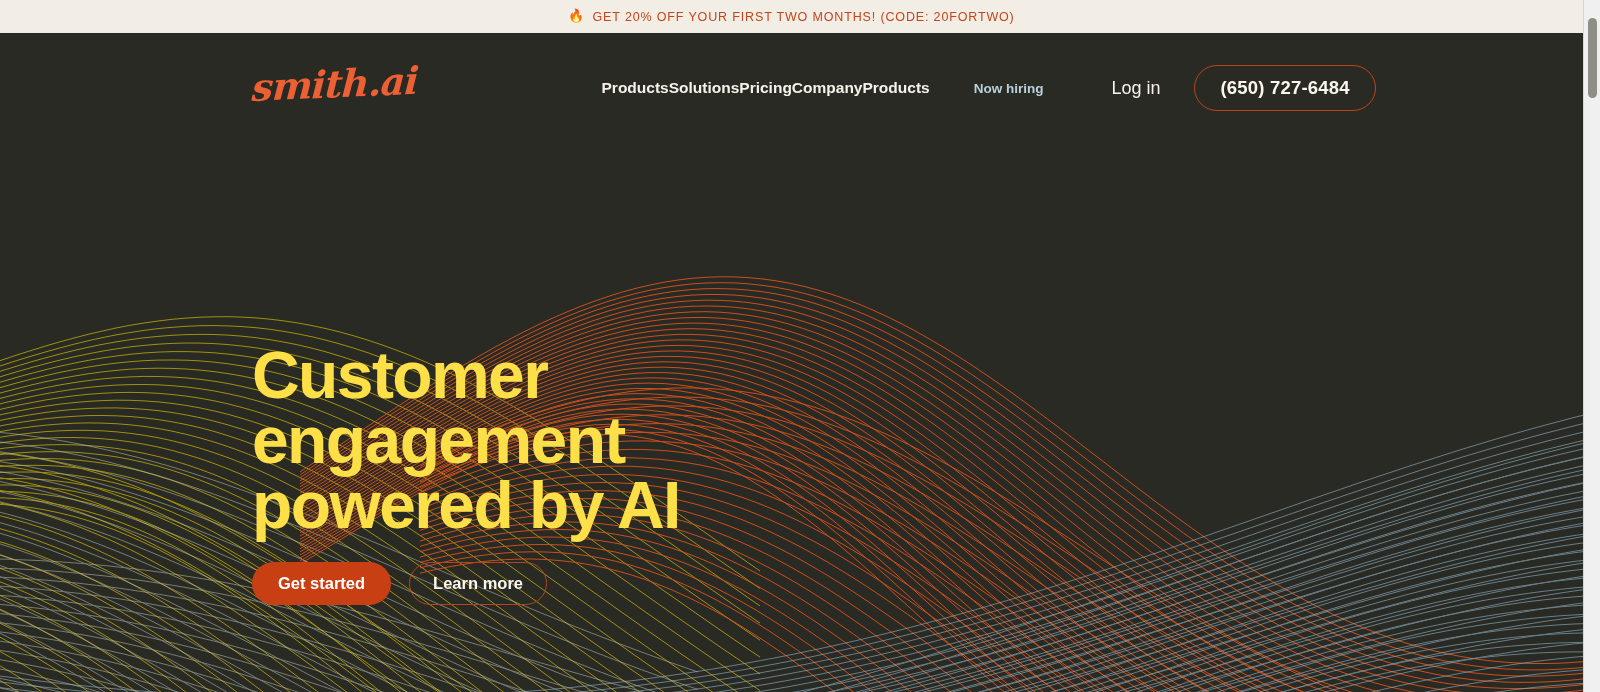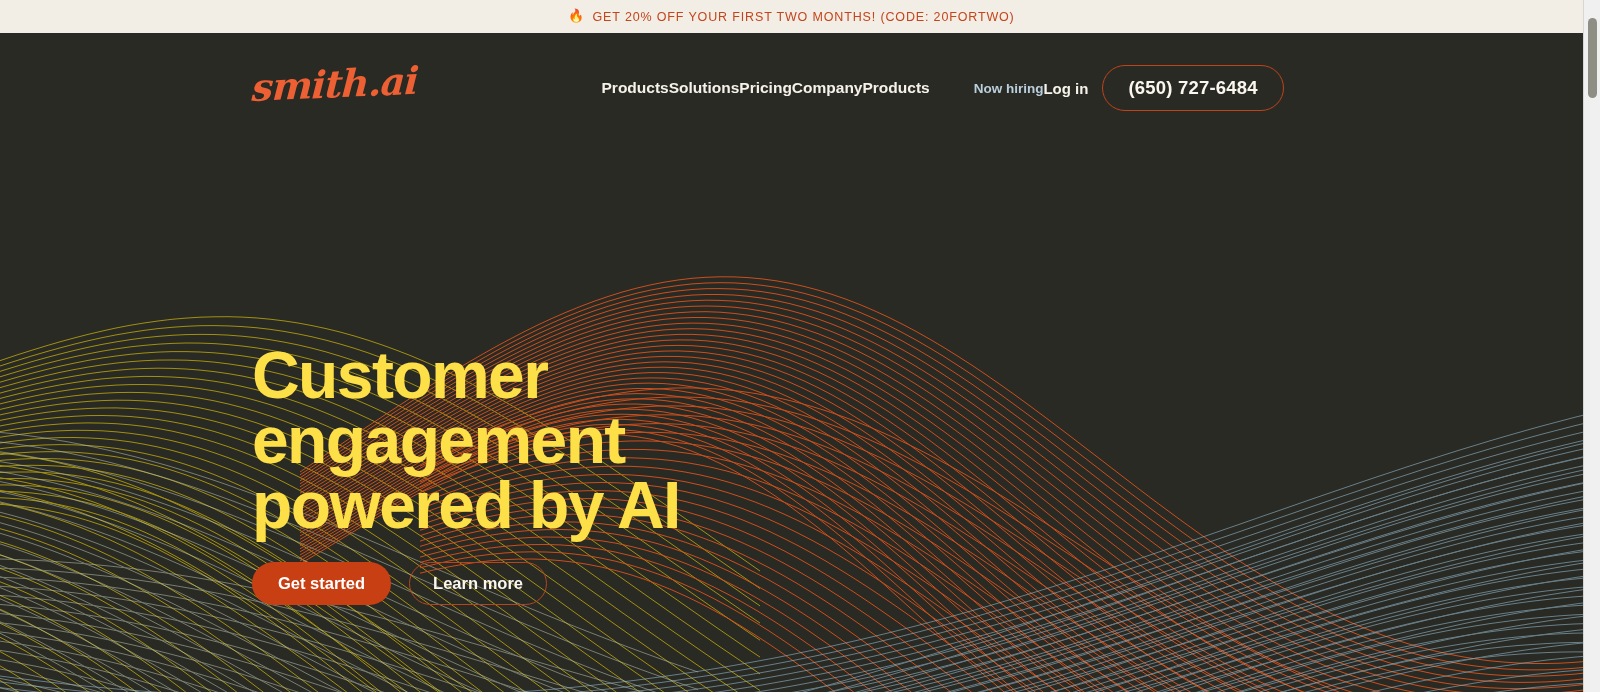--- a/index.html
+++ b/index.html
@@ -139,35 +139,37 @@
     color: #f6f2ea;
     font-size: 15.5px;
     font-weight: 700;
     text-decoration: none;
     white-space: nowrap;
   }
 
   #header-actions {
     display: flex;
     align-items: center;
+    gap: 20px;
     margin-left: 44px;
   }
   #now-hiring-link {
     color: #b9cfdb;
     font-size: 13.5px;
     font-weight: 700;
     text-decoration: none;
     white-space: nowrap;
   }
   #login-link {
     color: #f6f2ea;
-    font-size: 15px;
-    font-weight: 700;
+    font-size: 18px;
+    font-weight: 400;
     text-decoration: none;
     white-space: nowrap;
+    margin-left: 48px;
   }
   #phone-button {
     margin-left: 14px;
     display: inline-flex;
     align-items: center;
     justify-content: center;
     height: 46px;
     padding: 0 25px;
     border: 1.5px solid #bf4318;
     border-radius: 999px;

